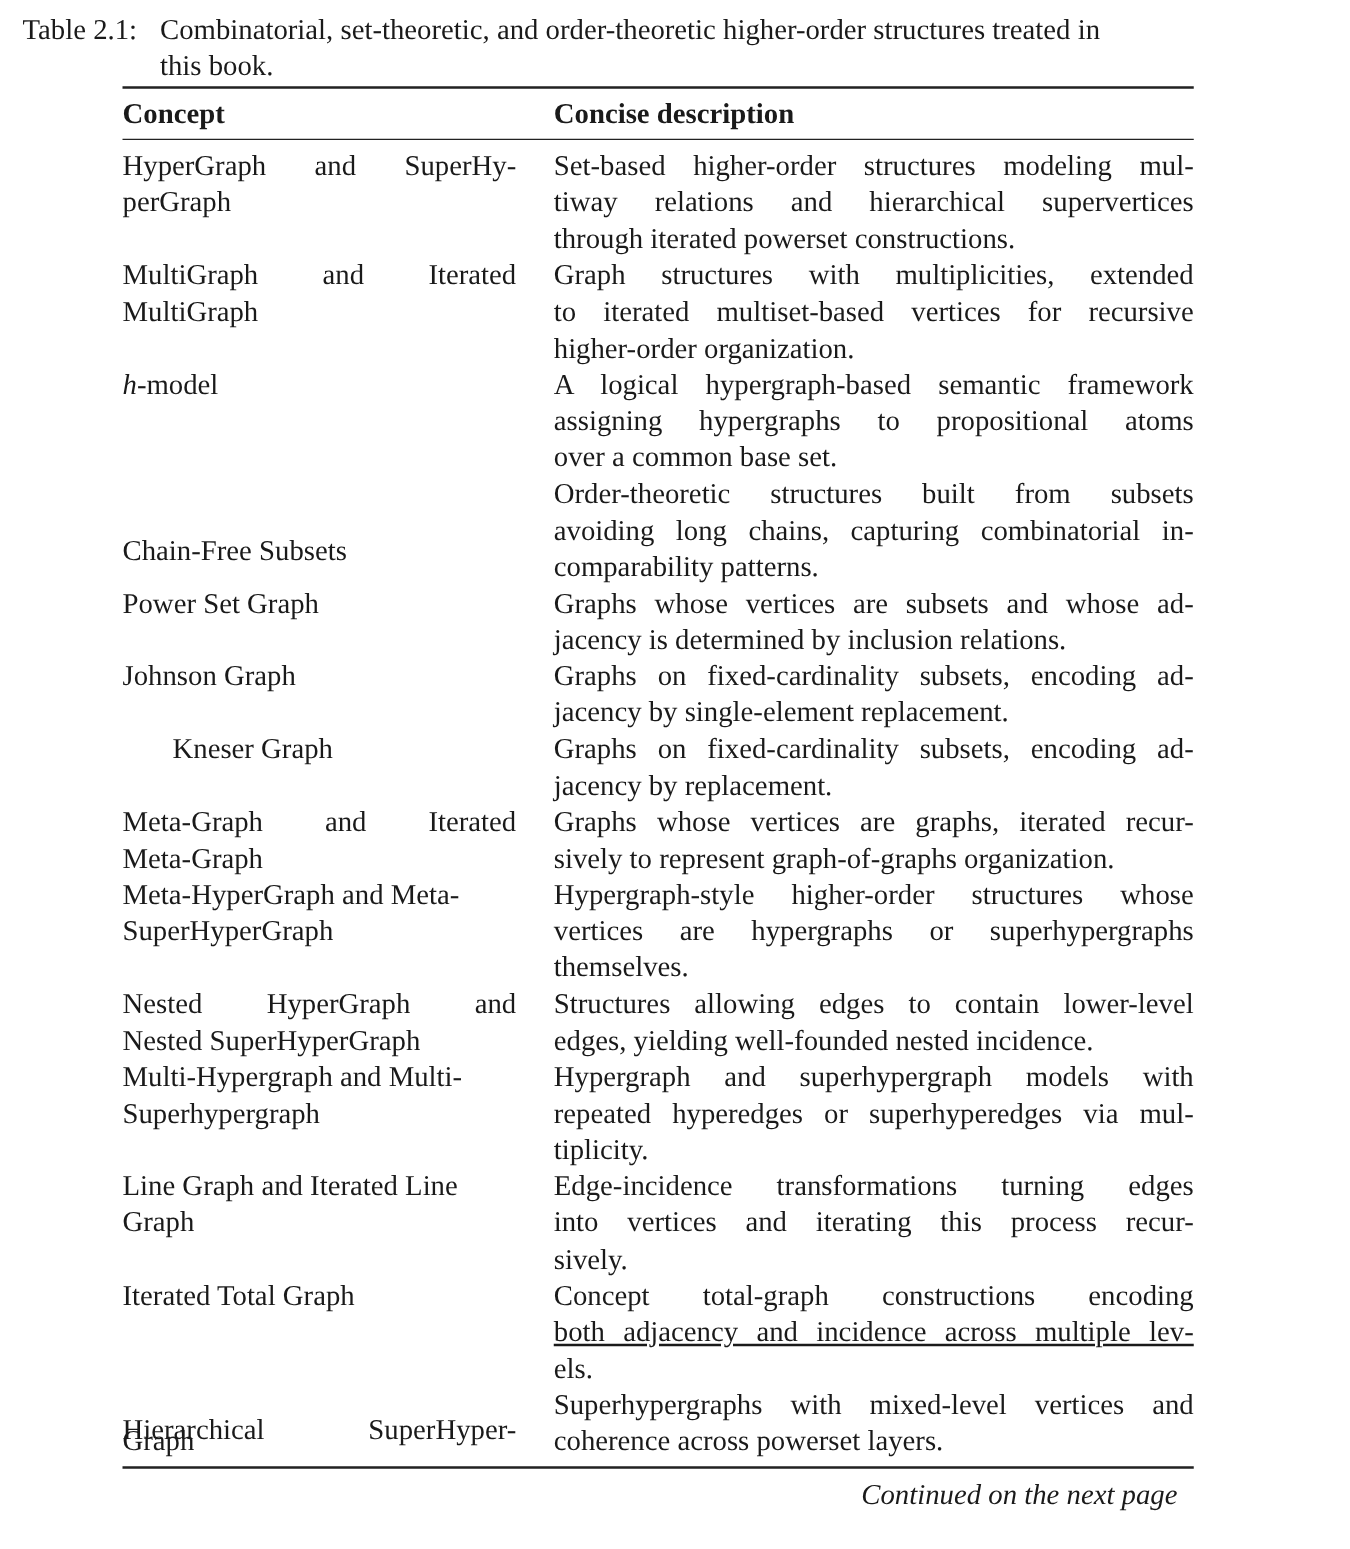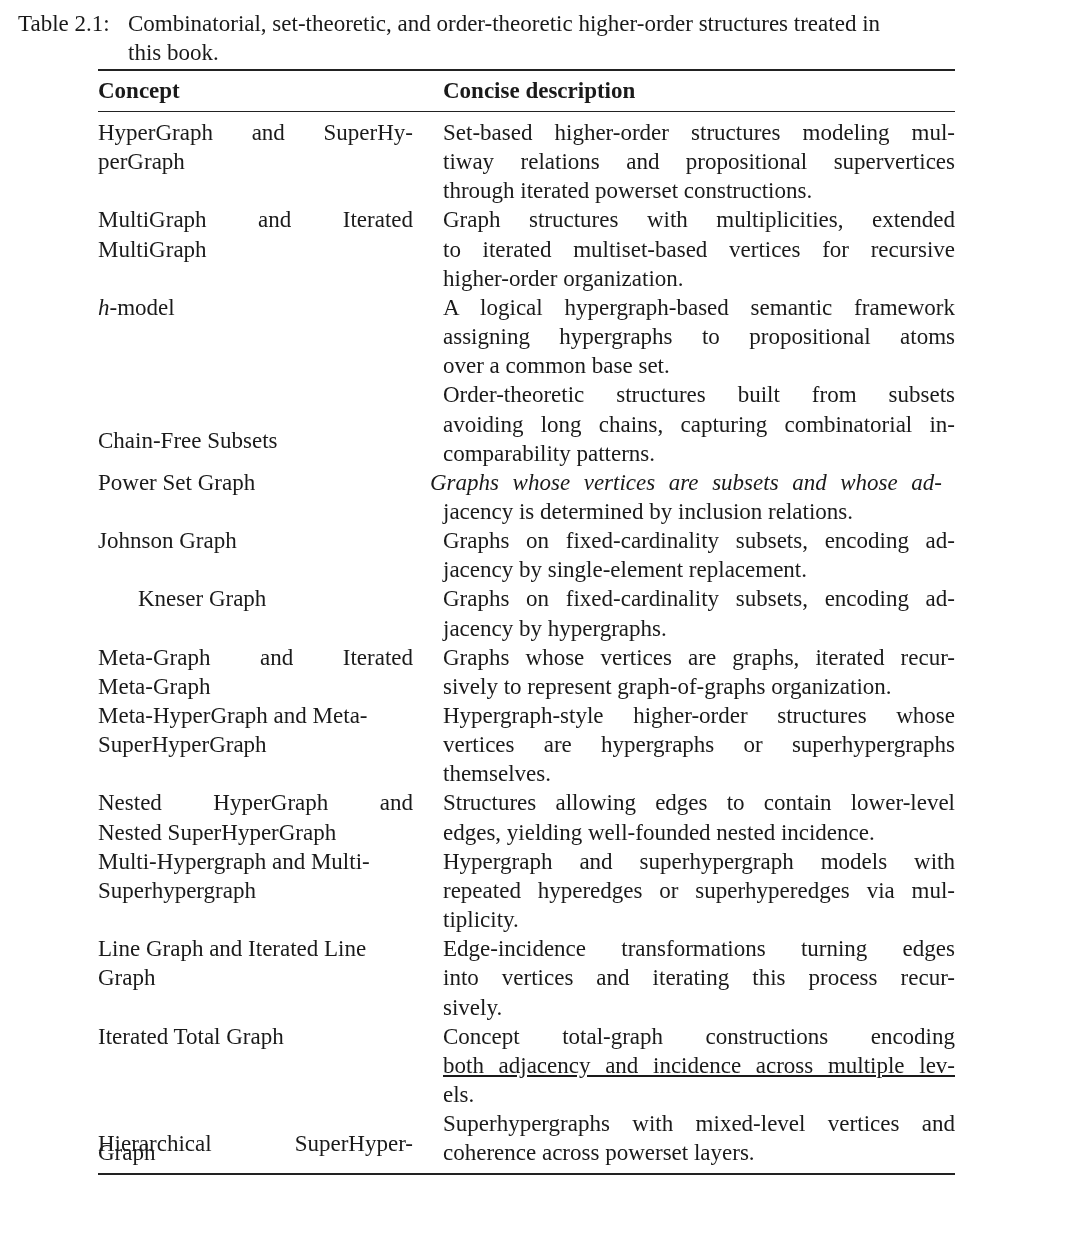--- a/index.html
+++ b/index.html
@@ -37,21 +37,21 @@
 
   <div id="table-body">
       <div>
         <div class="ln" style="left: 98px; top: 118px; width: 315px; display: flex; justify-content: space-between;">
           <span>HyperGraph</span>
           <span>and</span>
           <span>SuperHy-</span>
         </div>
         <div class="ln" style="left: 98px; top: 147.15px;">perGraph</div>
         <div class="ln just" style="left: 443px; top: 118px; width: 512px; white-space: normal;">Set-based higher-order structures modeling mul-</div>
-        <div class="ln just" style="left: 443px; top: 147.15px; width: 512px; white-space: normal;">tiway relations and propositional supervertices</div>
+        <div class="ln just" style="left: 443px; top: 147.15px; width: 512px; white-space: normal;">tiway relations and hierarchical supervertices</div>
         <div class="ln" style="left: 443px; top: 176.3px;">through iterated powerset constructions.</div>
       </div>
       <div>
         <div class="ln" style="left: 98px; top: 205.45px; width: 315px; display: flex; justify-content: space-between;">
           <span>MultiGraph</span>
           <span>and</span>
           <span>Iterated</span>
         </div>
         <div class="ln" style="left: 98px; top: 234.6px;">MultiGraph</div>
         <div class="ln just" style="left: 443px; top: 205.45px; width: 512px; white-space: normal;">Graph structures with multiplicities, extended</div>
@@ -65,32 +65,32 @@
         <div class="ln" style="left: 443px; top: 351.2px;">over a common base set.</div>
       </div>
       <div>
         <div class="ln" style="left: 98px; top: 380.35px; margin-top: 46px;">Chain-Free Subsets</div>
         <div class="ln just" style="left: 443px; top: 380.35px; width: 512px; white-space: normal;">Order-theoretic structures built from subsets</div>
         <div class="ln just" style="left: 443px; top: 409.5px; width: 512px; white-space: normal;">avoiding long chains, capturing combinatorial in-</div>
         <div class="ln" style="left: 443px; top: 438.65px;">comparability patterns.</div>
       </div>
       <div>
         <div class="ln" style="left: 98px; top: 467.8px;">Power Set Graph</div>
-        <div class="ln just" style="left: 430px; top: 467.8px; width: 512px; white-space: normal; font-style: italic;">Graphs whose vertices are subsets and whose ad-</div>
+        <div class="ln just" style="left: 443px; top: 467.8px; width: 512px; white-space: normal;">Graphs whose vertices are subsets and whose ad-</div>
         <div class="ln" style="left: 443px; top: 496.95px;">jacency is determined by inclusion relations.</div>
       </div>
       <div>
         <div class="ln" style="left: 98px; top: 526.1px;">Johnson Graph</div>
         <div class="ln just" style="left: 443px; top: 526.1px; width: 512px; white-space: normal;">Graphs on fixed-cardinality subsets, encoding ad-</div>
         <div class="ln" style="left: 443px; top: 555.25px;">jacency by single-element replacement.</div>
       </div>
       <div>
         <div class="ln" style="left: 98px; top: 584.4px; margin-left: 40px;">Kneser Graph</div>
         <div class="ln just" style="left: 443px; top: 584.4px; width: 512px; white-space: normal;">Graphs on fixed-cardinality subsets, encoding ad-</div>
-        <div class="ln" style="left: 443px; top: 613.55px;">jacency by hypergraphs.</div>
+        <div class="ln" style="left: 443px; top: 613.55px;">jacency by replacement.</div>
       </div>
       <div>
         <div class="ln" style="left: 98px; top: 642.7px; width: 315px; display: flex; justify-content: space-between;">
           <span>Meta-Graph</span>
           <span>and</span>
           <span>Iterated</span>
         </div>
         <div class="ln" style="left: 98px; top: 671.85px;">Meta-Graph</div>
         <div class="ln just" style="left: 443px; top: 642.7px; width: 512px; white-space: normal;">Graphs whose vertices are graphs, iterated recur-</div>
         <div class="ln" style="left: 443px; top: 671.85px;">sively to represent graph-of-graphs organization.</div>
@@ -138,13 +138,14 @@
           <span>SuperHyper-</span>
         </div>
         <div class="ln" style="left: 98px; top: 1138.25px;">Graph</div>
         <div class="ln just" style="left: 443px; top: 1109.1px; width: 512px; white-space: normal;">Superhypergraphs with mixed-level vertices and</div>
         <div class="ln" style="left: 443px; top: 1138.25px;">coherence across powerset layers.</div>
       </div>
     </div>
 
   <div class="rule" style="top:1173px; height:2px;"></div>
 
+  <div class="ln ital" style="right:138px; top:1181px;">Continued on the next page</div>
 </div>
 
 </body></html>

